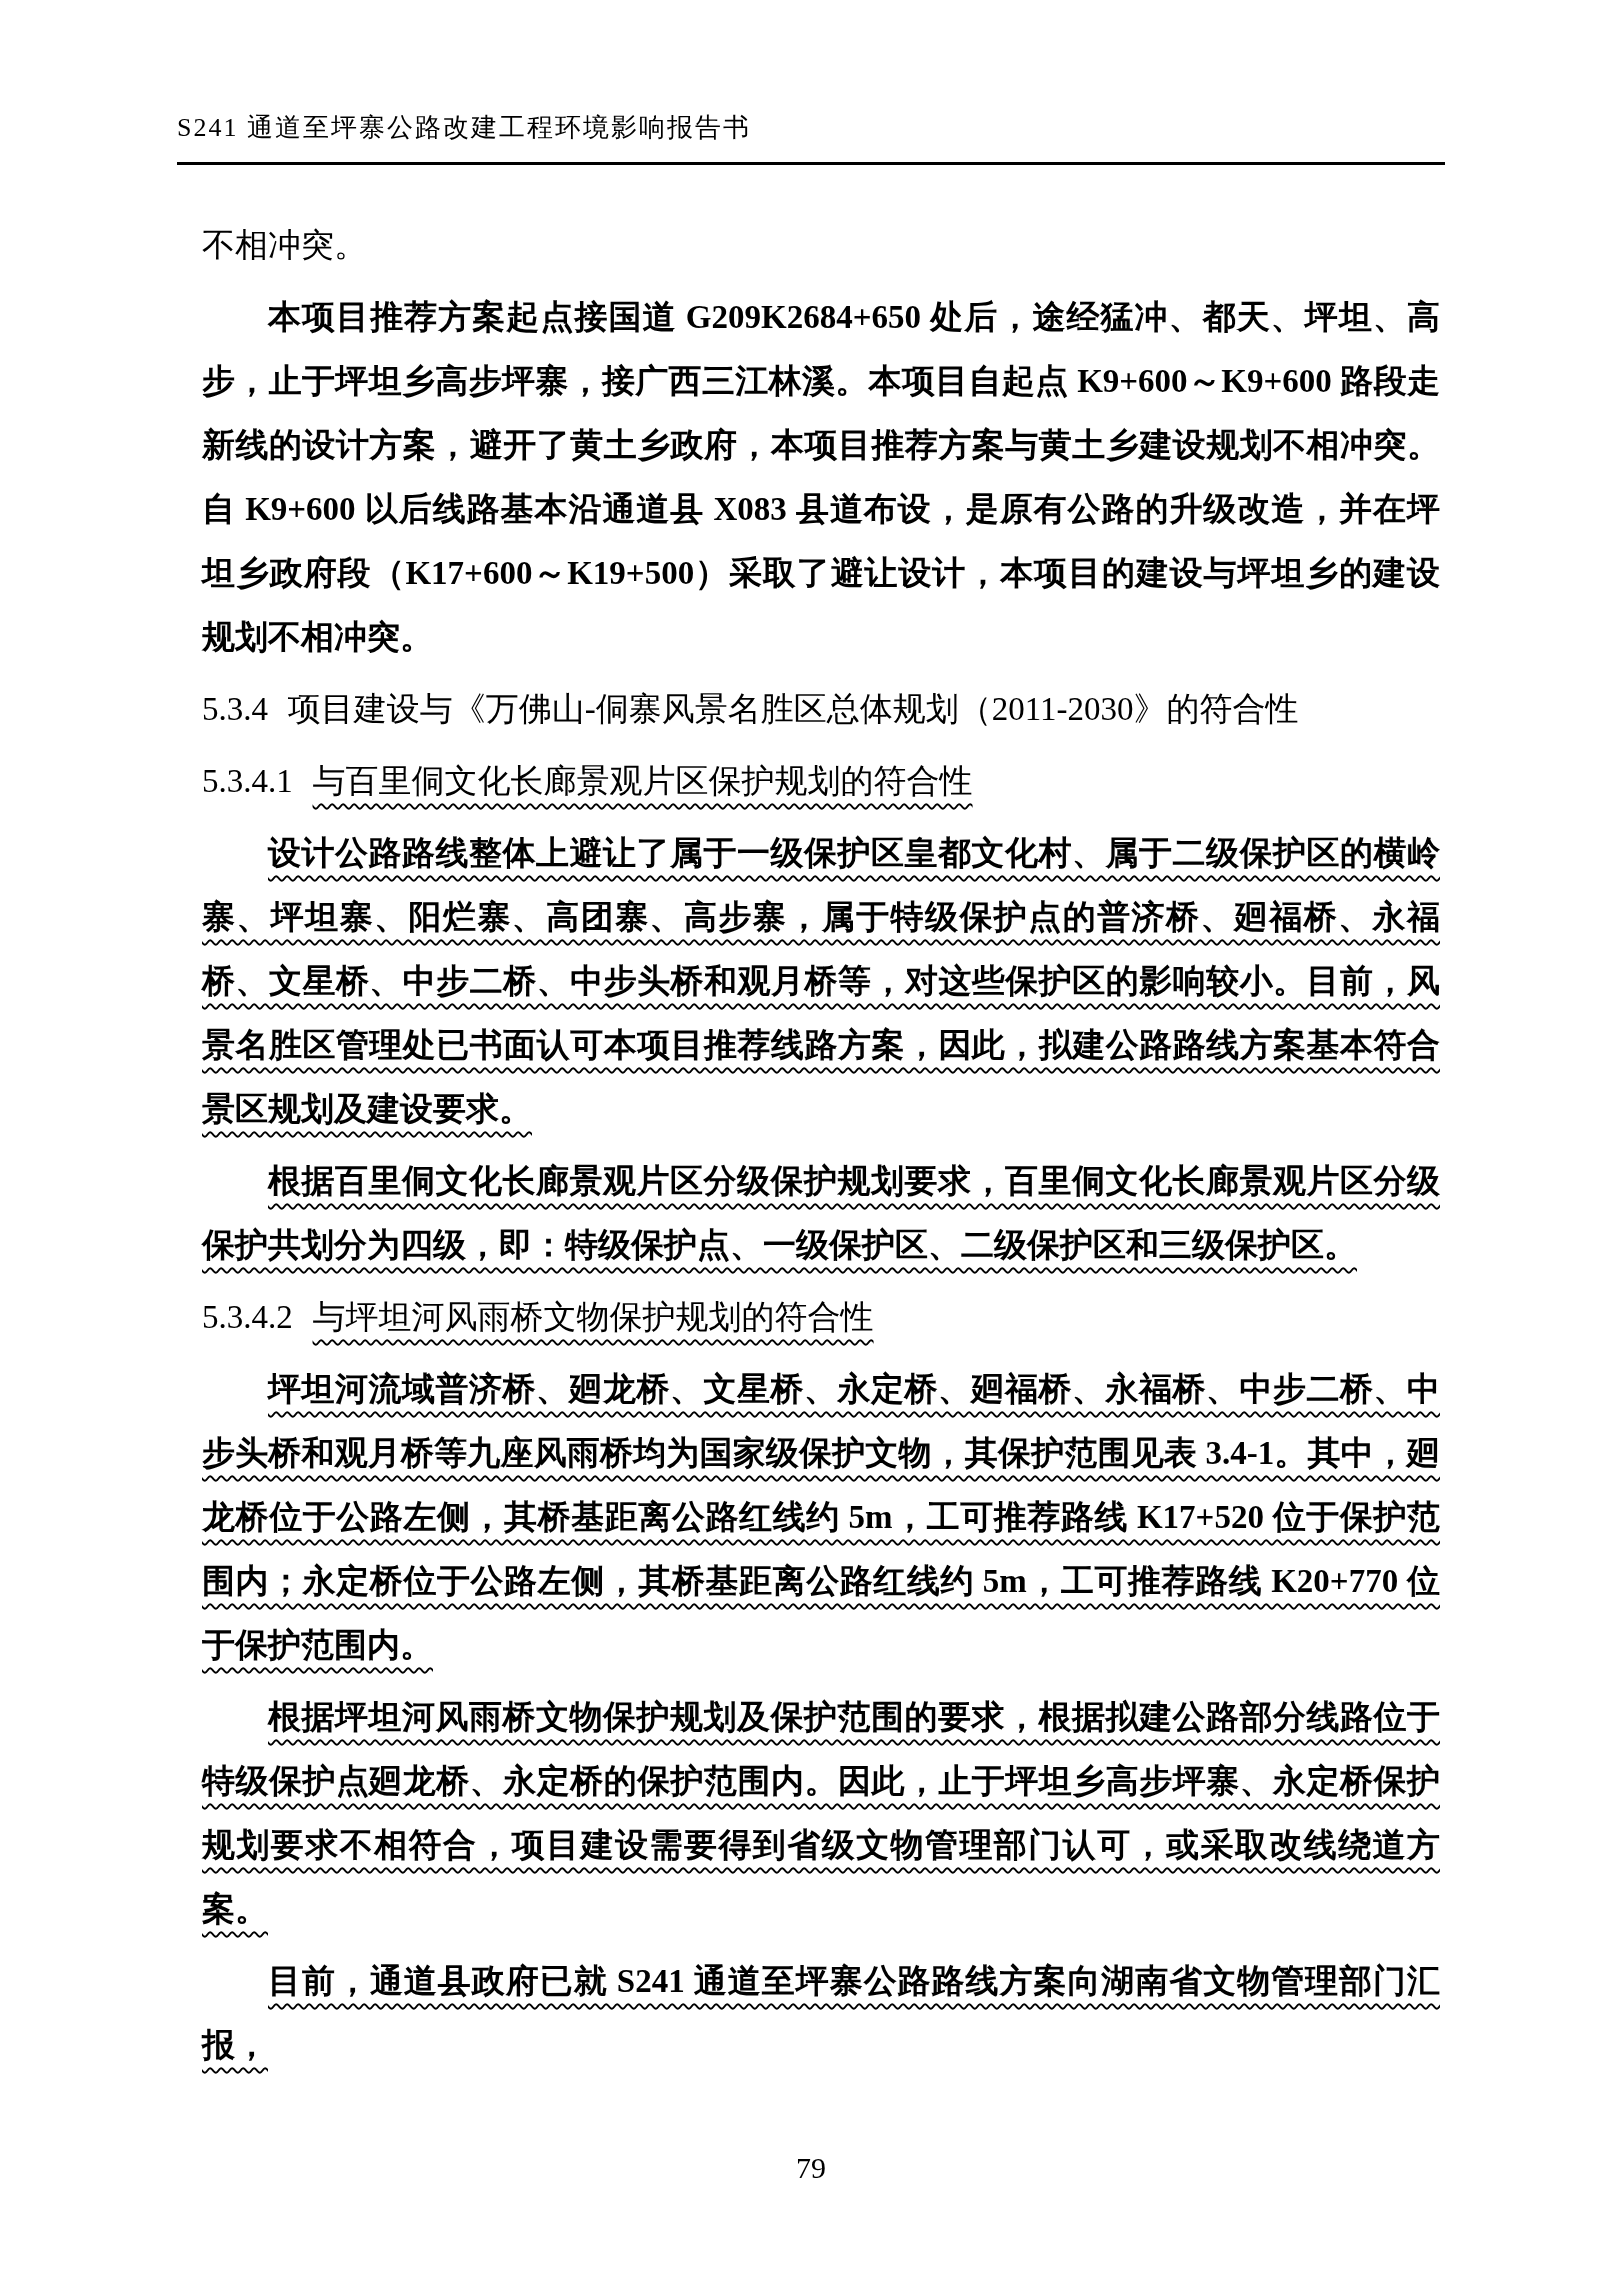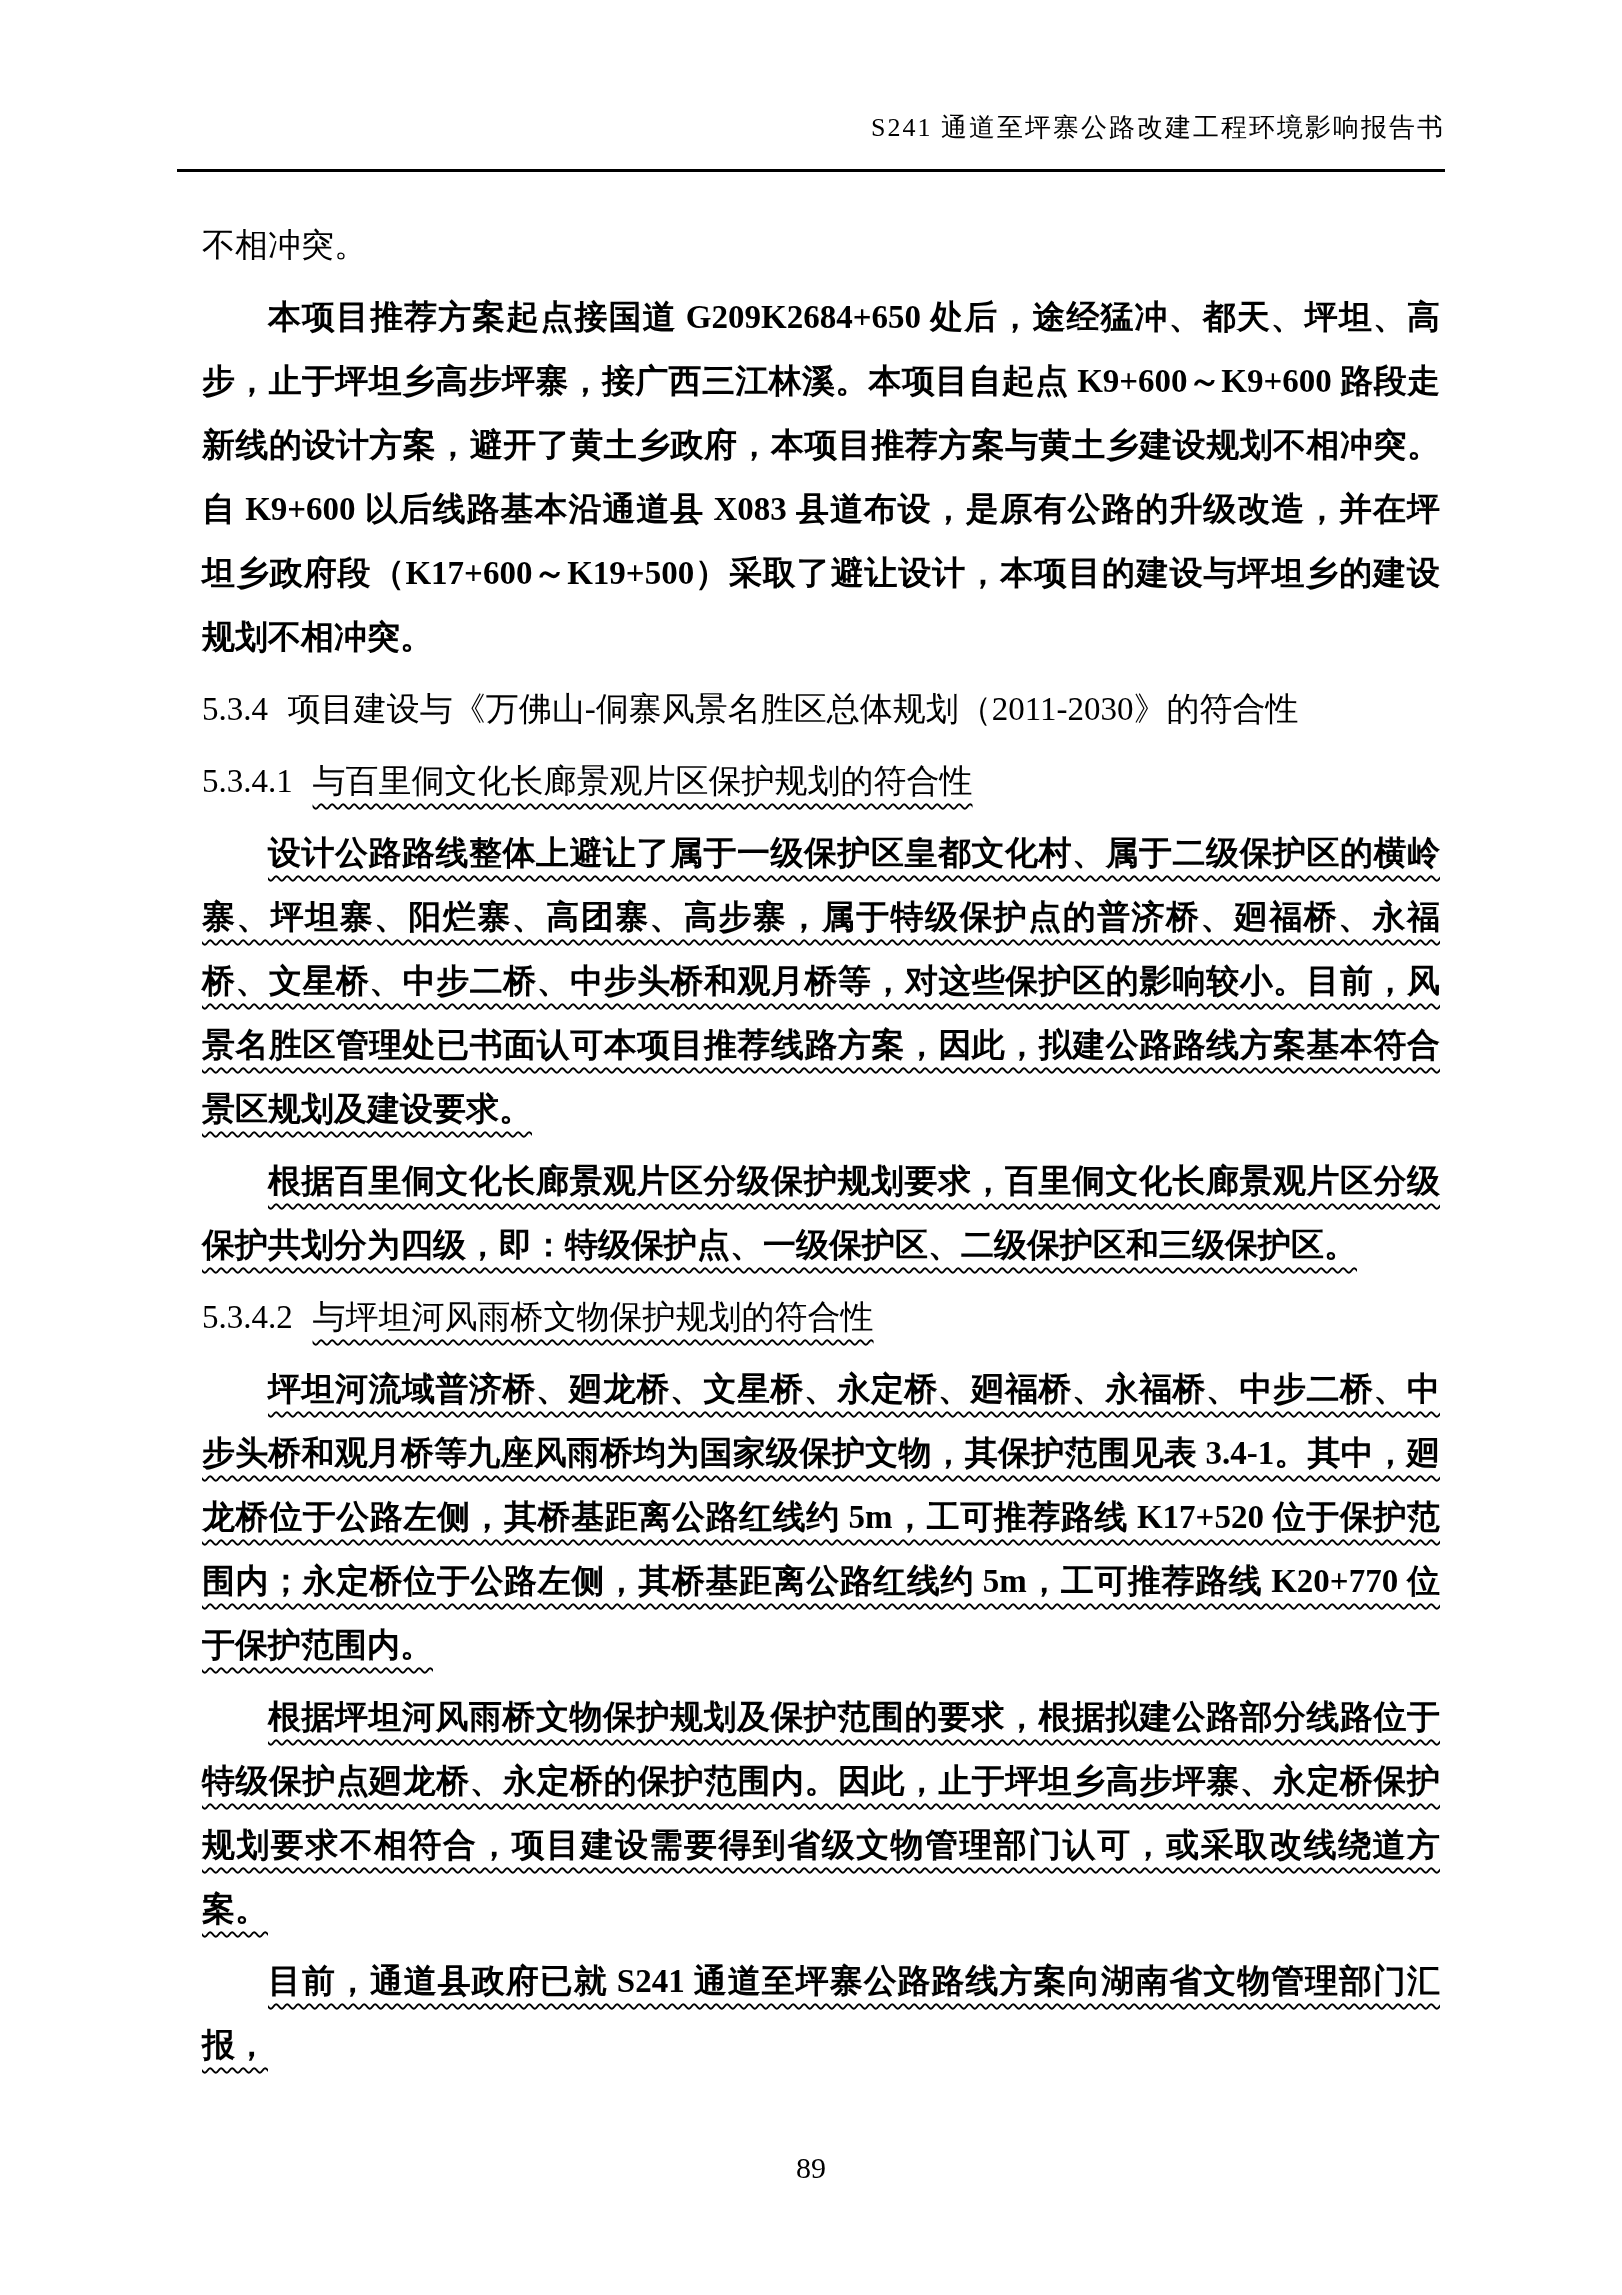--- a/index.html
+++ b/index.html
@@ -13,25 +13,24 @@
     position: relative;
     overflow: hidden;
     font-family: "Liberation Serif", "DejaVu Serif", serif;
     color: #000000;
   }
   .doc-header {
     position: absolute;
     top: 109px;
     left: 177px;
     width: 1268px;
-    text-align: right;
     font-size: 26px;
     line-height: 37px;
     letter-spacing: 2px;
-    padding-bottom: 23px;
+    padding-bottom: 16px;
     border-bottom: 3.9px solid #000000;
   }
   .doc-body {
     position: absolute;
     top: 205px;
     left: 194px;
     width: 1254px;
     font-size: 33px;
     line-height: 64px;
     text-align: justify;
@@ -79,15 +78,15 @@
     <p><span class="h-num">5.3.4.1</span><span class="h-title wavy">与百里侗文化长廊景观片区保护规划的符合性</span></p>
     <p class="indent wavy">设计公路路线整体上避让了属于一级保护区皇都文化村、属于二级保护区的横岭寨、坪坦寨、阳烂寨、高团寨、高步寨，属于特级保护点的普济桥、廻福桥、永福桥、文星桥、中步二桥、中步头桥和观月桥等，对这些保护区的影响较小。目前，风景名胜区管理处已书面认可本项目推荐线路方案，因此，拟建公路路线方案基本符合景区规划及建设要求。</p>
     <p class="indent wavy">根据百里侗文化长廊景观片区分级保护规划要求，百里侗文化长廊景观片区分级保护共划分为四级，即：特级保护点、一级保护区、二级保护区和三级保护区。</p>
     <p><span class="h-num">5.3.4.2</span><span class="h-title wavy">与坪坦河风雨桥文物保护规划的符合性</span></p>
     <p class="indent wavy">坪坦河流域普济桥、廻龙桥、文星桥、永定桥、廻福桥、永福桥、中步二桥、中步头桥和观月桥等九座风雨桥均为国家级保护文物，其保护范围见表 3.4-1。其中，廻龙桥位于公路左侧，其桥基距离公路红线约 5m，工可推荐路线 K17+520 位于保护范围内；永定桥位于公路左侧，其桥基距离公路红线约 5m，工可推荐路线 K20+770 位于保护范围内。</p>
     <p class="indent wavy">根据坪坦河风雨桥文物保护规划及保护范围的要求，根据拟建公路部分线路位于特级保护点廻龙桥、永定桥的保护范围内。因此，止于坪坦乡高步坪寨、永定桥保护规划要求不相符合，项目建设需要得到省级文物管理部门认可，或采取改线绕道方案。</p>
     <p class="indent wavy">目前，通道县政府已就 S241 通道至坪寨公路路线方案向湖南省文物管理部门汇报，</p>
   </div>
 
 <div class="page-footer">
-  <span>89</span>
+  <span>79</span>
 </div>
 
 
 </body></html>

